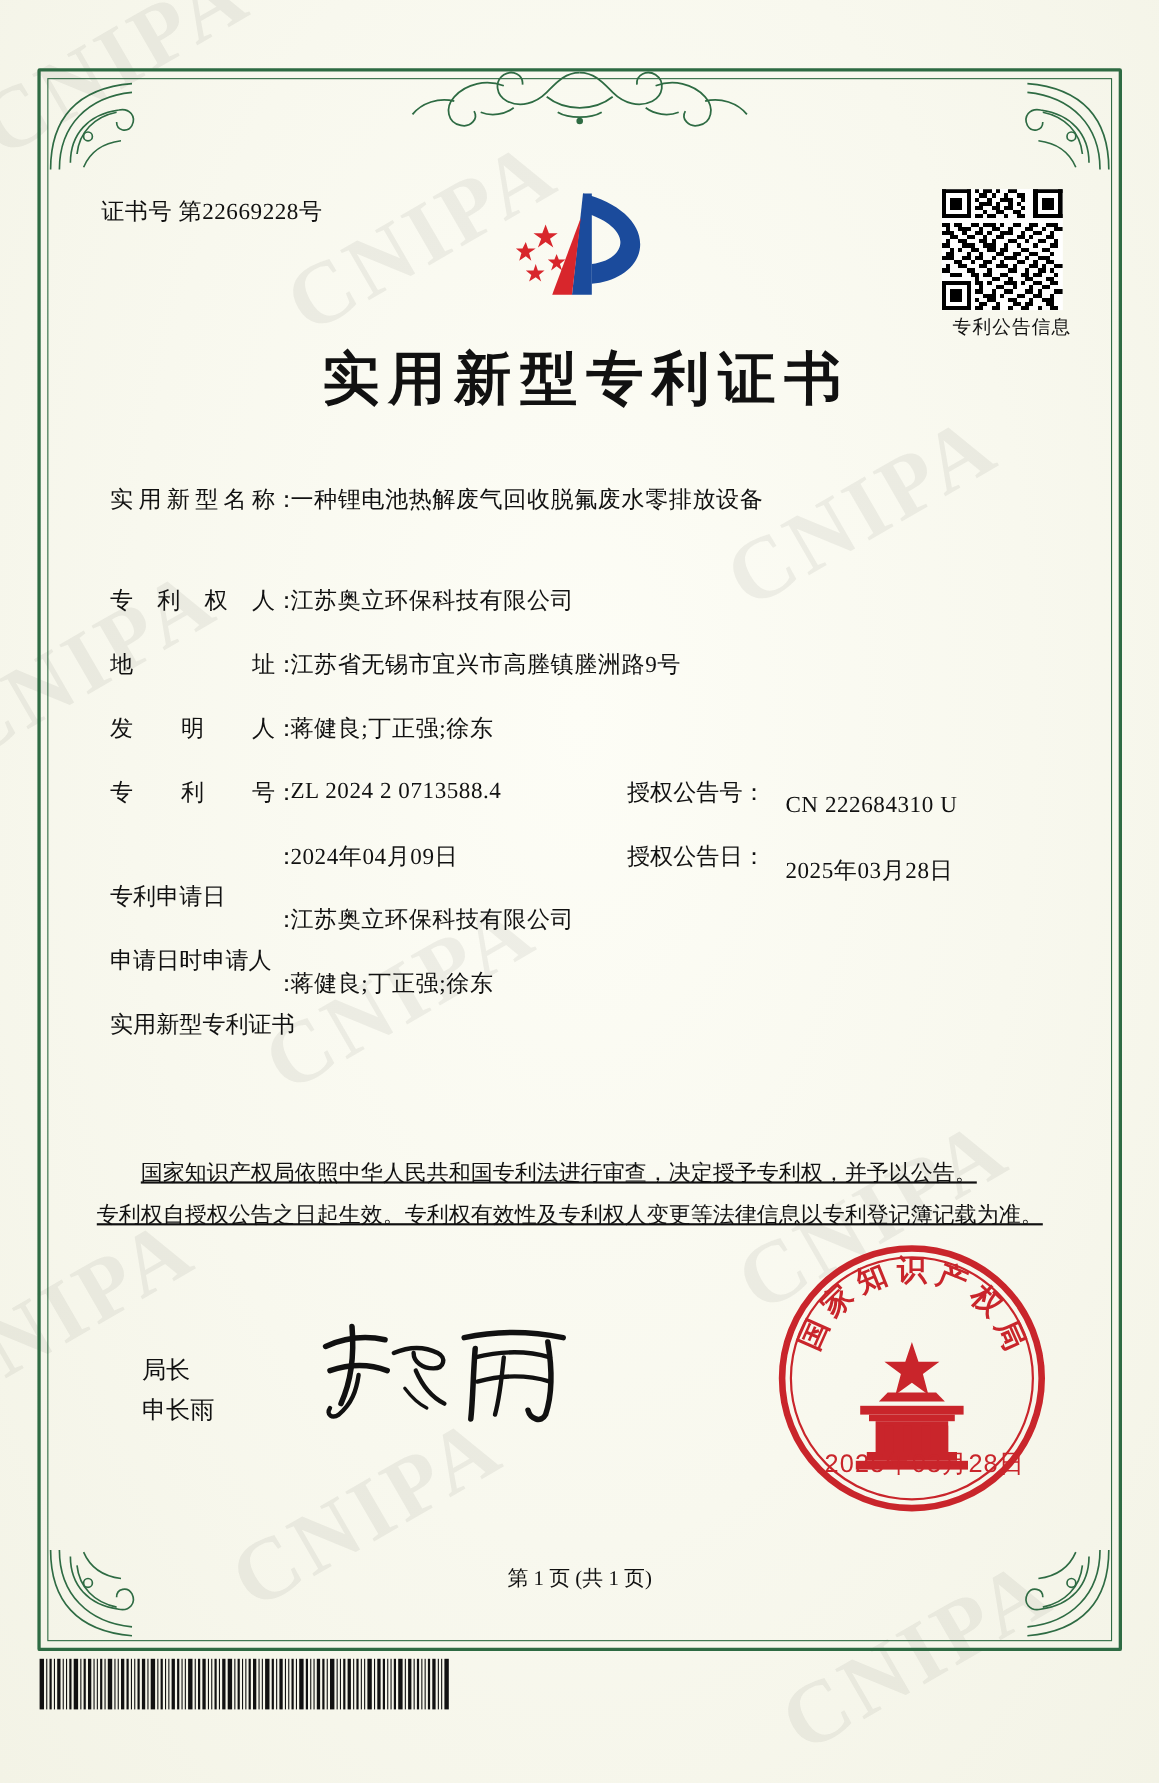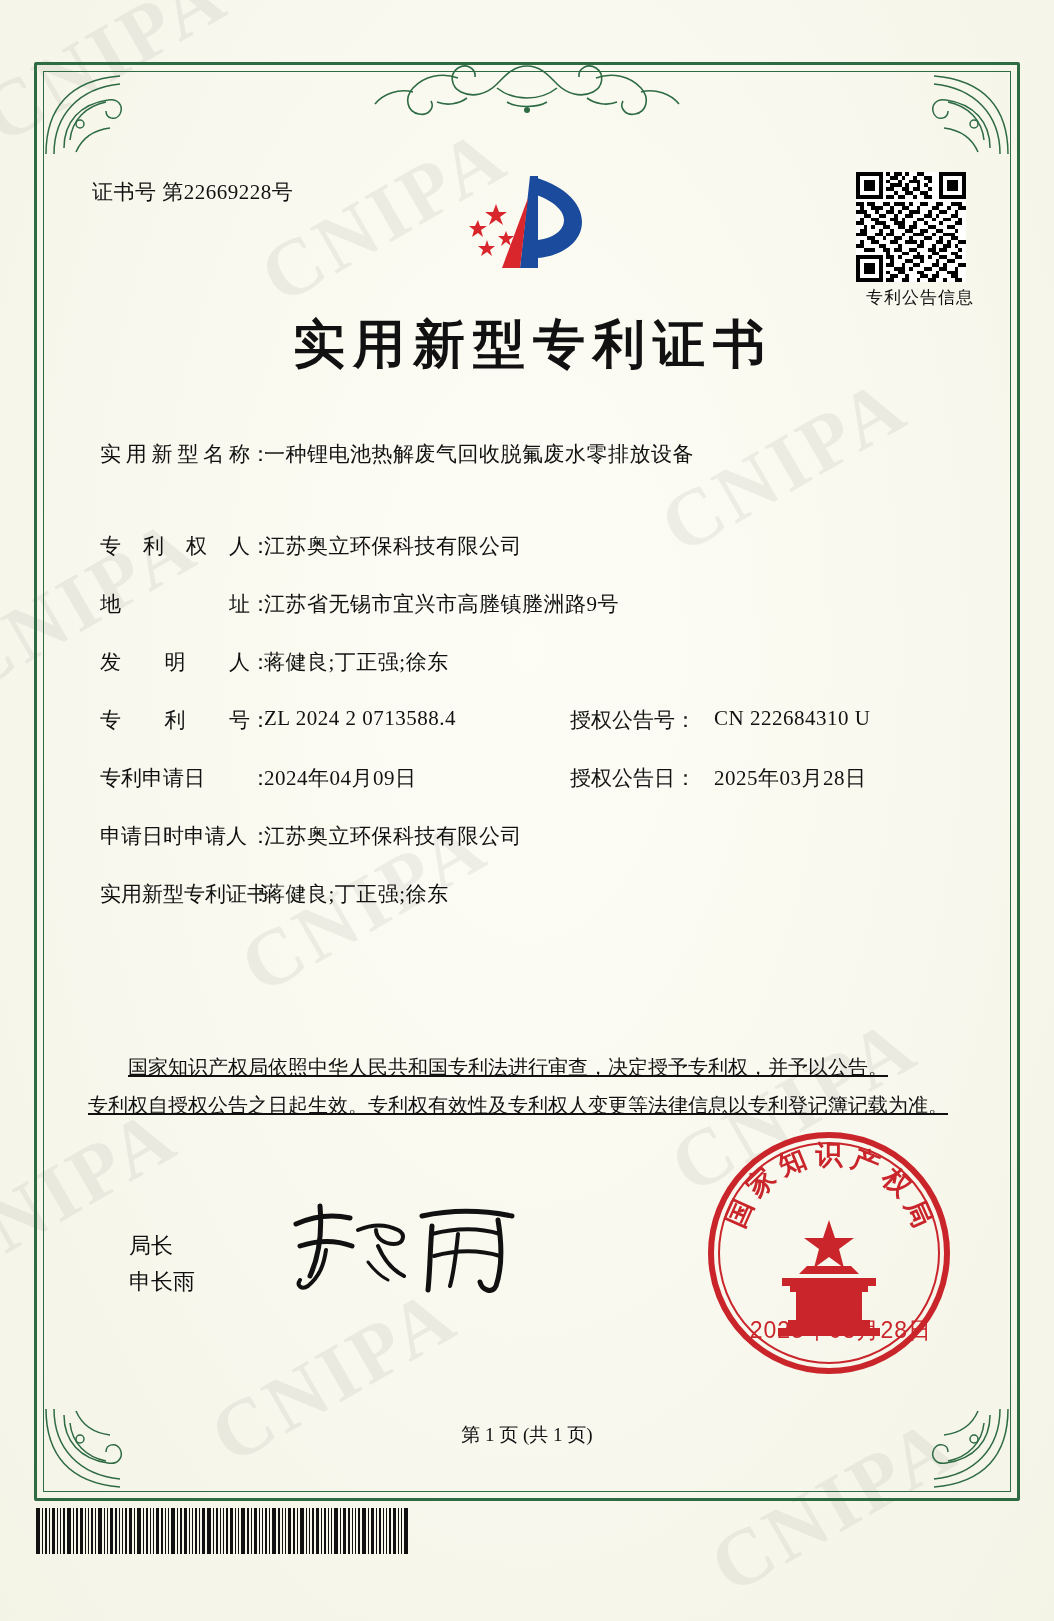--- a/index.html
+++ b/index.html
@@ -152,27 +152,28 @@
   }
   .lbl2 {
     position: absolute;
     left: 470px;
     top: 0;
     white-space: nowrap;
   }
   .val2 {
     position: absolute;
     left: 614px;
-    top: 0;
+    top: 13px;
     letter-spacing: 0.5px;
   }
   .lbl-wide {
     width: 150px;
     text-align: left;
     text-align-last: left;
+    margin-top: 37px;
   }
 
   
   .statement {
     position: absolute;
     left: 88px;
     right: 88px;
     top: 1048px;
     font-size: 20px;
     line-height: 38px;

